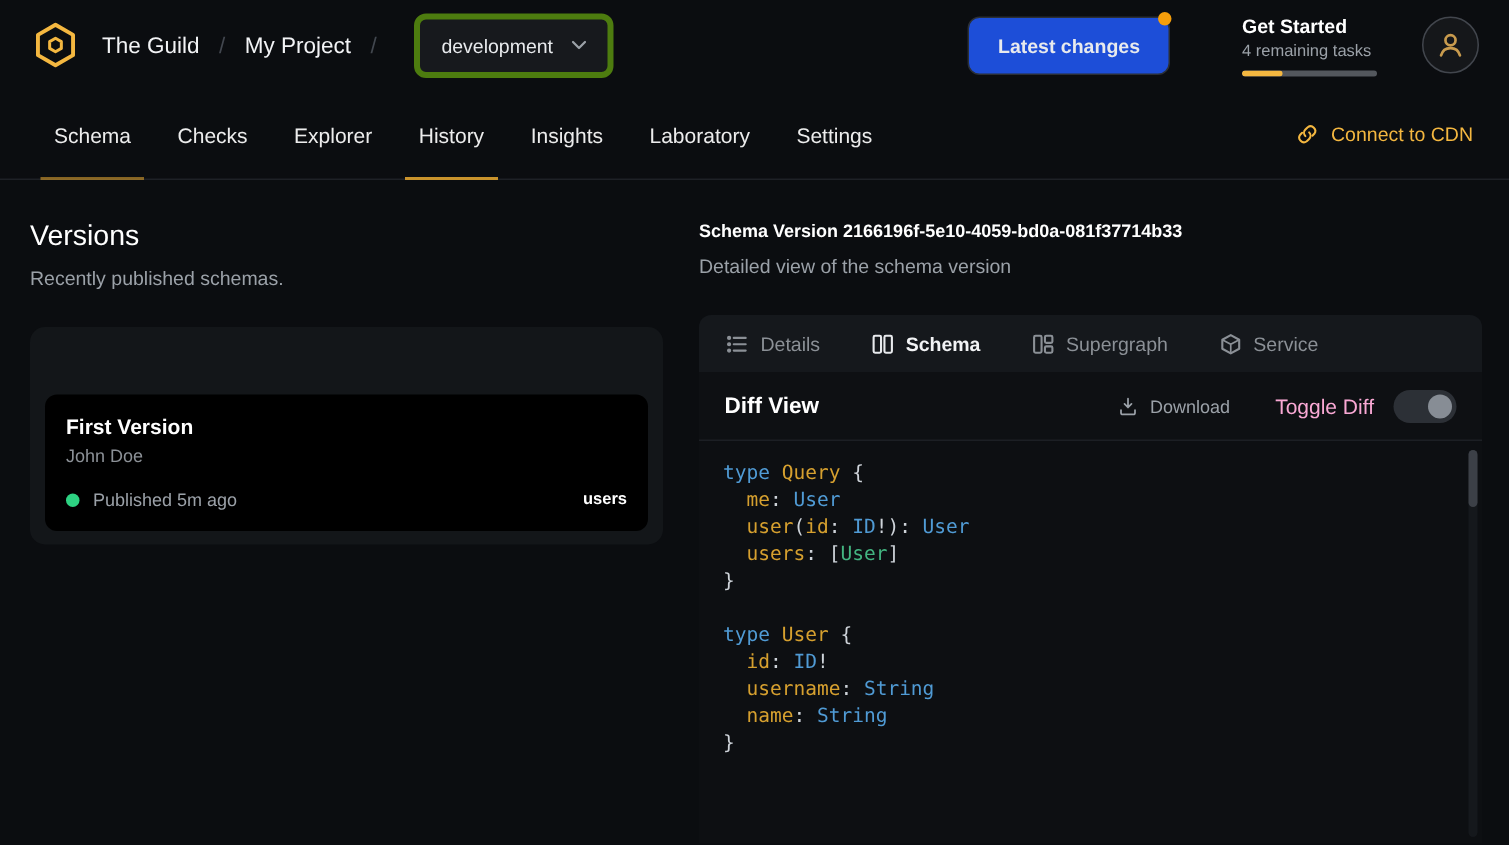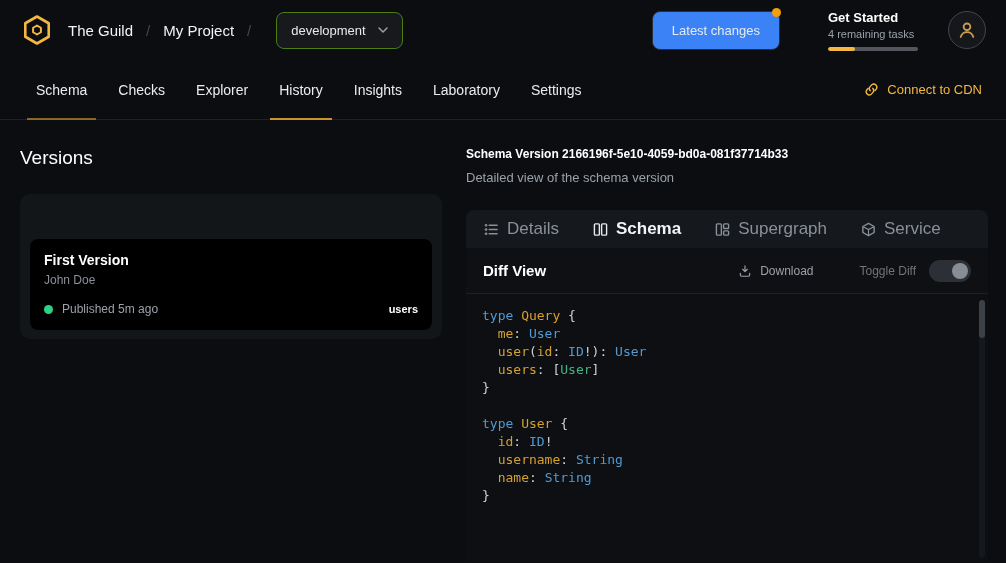--- a/index.html
+++ b/index.html
@@ -9,25 +9,25 @@
     font-family:"Liberation Sans", sans-serif;
     overflow:hidden;
   }
   .spacer { flex:1; }
 
   
   header { display:flex; align-items:center; height:60px; padding:0 20px; }
   .logo { width:34px; height:34px; display:flex; align-items:center; justify-content:center; cursor:pointer; }
   .crumb { font-size:15px; font-weight:500; color:#f2f3f5; margin-left:14px; cursor:pointer; }
   .crumb-sep { color:#42474f; margin:0 13px; font-size:15px; }
-  .env-btn { display:flex; align-items:center; gap:12px; background:#17191d; border:1px solid #4d7c0f;
+  .env-btn { display:flex; align-items:center; gap:12px; background:#17191d; border:4px solid #4d7c0f;
     border-radius:8px; color:#e8eaed; font-size:13px; padding:10px 14px; margin-left:12px; cursor:pointer;
     font-family:inherit; }
-  .latest-btn { position:relative; background:#3b82f6; border:1px solid #2b2f35; border-radius:8px;
-    color:#e8eaed; font-size:13px; padding:11px 19px; cursor:pointer; font-family:inherit; }
+  .latest-btn { position:relative; background:#1d4ed8; border:1px solid #2b2f35; border-radius:8px;
+    color:#e8eaed; font-size:13px; padding:11px 19px; cursor:pointer; font-family:inherit;font-weight:bold; }
   .notif-dot { position:absolute; top:-4px; right:-2px; width:9px; height:9px; border-radius:50%;
     background:#f59e0b; }
   .get-started { margin-left:48px; width:94px; cursor:pointer; }
   .gs-title { font-size:13px; font-weight:600; color:#fff; white-space:nowrap; }
   .gs-sub { font-size:11px; color:#9ba1a8; margin-top:3px; white-space:nowrap; }
   .gs-bar { height:4px; background:#53575d; border-radius:2px; margin-top:7px; overflow:hidden; width:90px; }
   .gs-fill { height:100%; background:#f4b740; border-radius:2px; }
   .avatar { width:38px; height:38px; border-radius:50%; border:1px solid #42464d; background:#15171a;
     display:flex; align-items:center; justify-content:center; margin-left:26px; cursor:pointer; flex-shrink:0; }
 
@@ -55,31 +55,31 @@
   .dot-green { width:9px; height:9px; border-radius:50%; background:#2dd282; margin-right:9px; flex-shrink:0; }
   .vi-status { font-size:12px; color:#9ba1a8; }
   .vi-badge { margin-left:auto; font-size:11px; font-weight:700; color:#fff; }
 
   .right-col { flex:1; margin-left:24px; padding-top:27px; display:flex; flex-direction:column; min-width:0; }
   .detail-title { font-size:12px; font-weight:700; color:#fff; white-space:nowrap; }
   .panel { margin-top:25px; flex:1; display:flex; flex-direction:column; border-radius:8px 8px 0 0;
     overflow:hidden; min-height:0; }
   .panel-tabs { display:flex; align-items:center; gap:34px; background:#15181c; padding:0 18px; height:38px;
     flex-shrink:0; }
-  .ptab { display:flex; align-items:center; gap:8px; font-size:17px; color:#8b9096; cursor:pointer; }
+  .ptab { display:flex; align-items:center; gap:8px; font-size:13px; color:#8b9096; cursor:pointer; }
   .ptab svg { stroke:#8b9096; }
   .ptab.active { color:#f2f3f5; font-weight:600; }
   .ptab.active svg { stroke:#e8eaed; }
 
   .diff-header { display:flex; align-items:center; background:#0e1013; height:46px; padding:0 17px;
     border-bottom:1px solid #1c1f24; flex-shrink:0; }
   .diff-title { font-size:15px; font-weight:700; }
   .dl-btn { margin-left:auto; display:flex; align-items:center; gap:8px; color:#9ba1a8; font-size:12px;
     cursor:pointer; background:none; border:none; font-family:inherit; }
-  .toggle-label { margin-left:46px; font-size:12px; color:#737373; }
+  .toggle-label { margin-left:30px; font-size:14px; color:#f9a8d4; }
   .toggle { margin-left:13px; width:42px; height:22px; border-radius:11px; background:#2c3036;
     position:relative; cursor:pointer; flex-shrink:0; }
   .toggle .knob { position:absolute; right:3px; top:3px; width:16px; height:16px; border-radius:50%;
     background:#878d95; }
 
   .code-area { flex:1; background:#0d0f12; padding:13px 22px 12px 16px; position:relative; overflow:hidden;
     font-family:"DejaVu Sans Mono", monospace; font-size:13px; line-height:18px; }
   .code-line { white-space:pre; min-height:18px; }
   .tok-kw  { color:#509bd5; }
   .tok-tn  { color:#d6a02f; }
@@ -146,20 +146,21 @@
       <path d="M10 14 a5 5 0 0 1 0 -7 l2.5 -2.5 a5 5 0 0 1 7 7 L17.5 13.5" stroke="#f4b740" stroke-width="2.2" stroke-linecap="round"></path>
       <path d="M14 10 a5 5 0 0 1 0 7 l-2.5 2.5 a5 5 0 0 1 -7 -7 L6.5 10.5" stroke="#f4b740" stroke-width="2.2" stroke-linecap="round"></path>
     </svg>
     <span>Connect to CDN</span>
   </div>
 </nav>
 
 <main>
   <section class="left-col">
     <h1 class="section-title">Versions</h1>
+    <div class="section-sub">Recently published schemas.</div>
     <div class="versions-card">
       <div class="version-item">
         <div class="vi-name">First Version</div>
         <div class="vi-author">John Doe</div>
         <div class="vi-row">
           <span class="dot-green"></span>
           <span class="vi-status">Published 5m ago</span>
           <span class="vi-badge">users</span>
         </div>
       </div>

